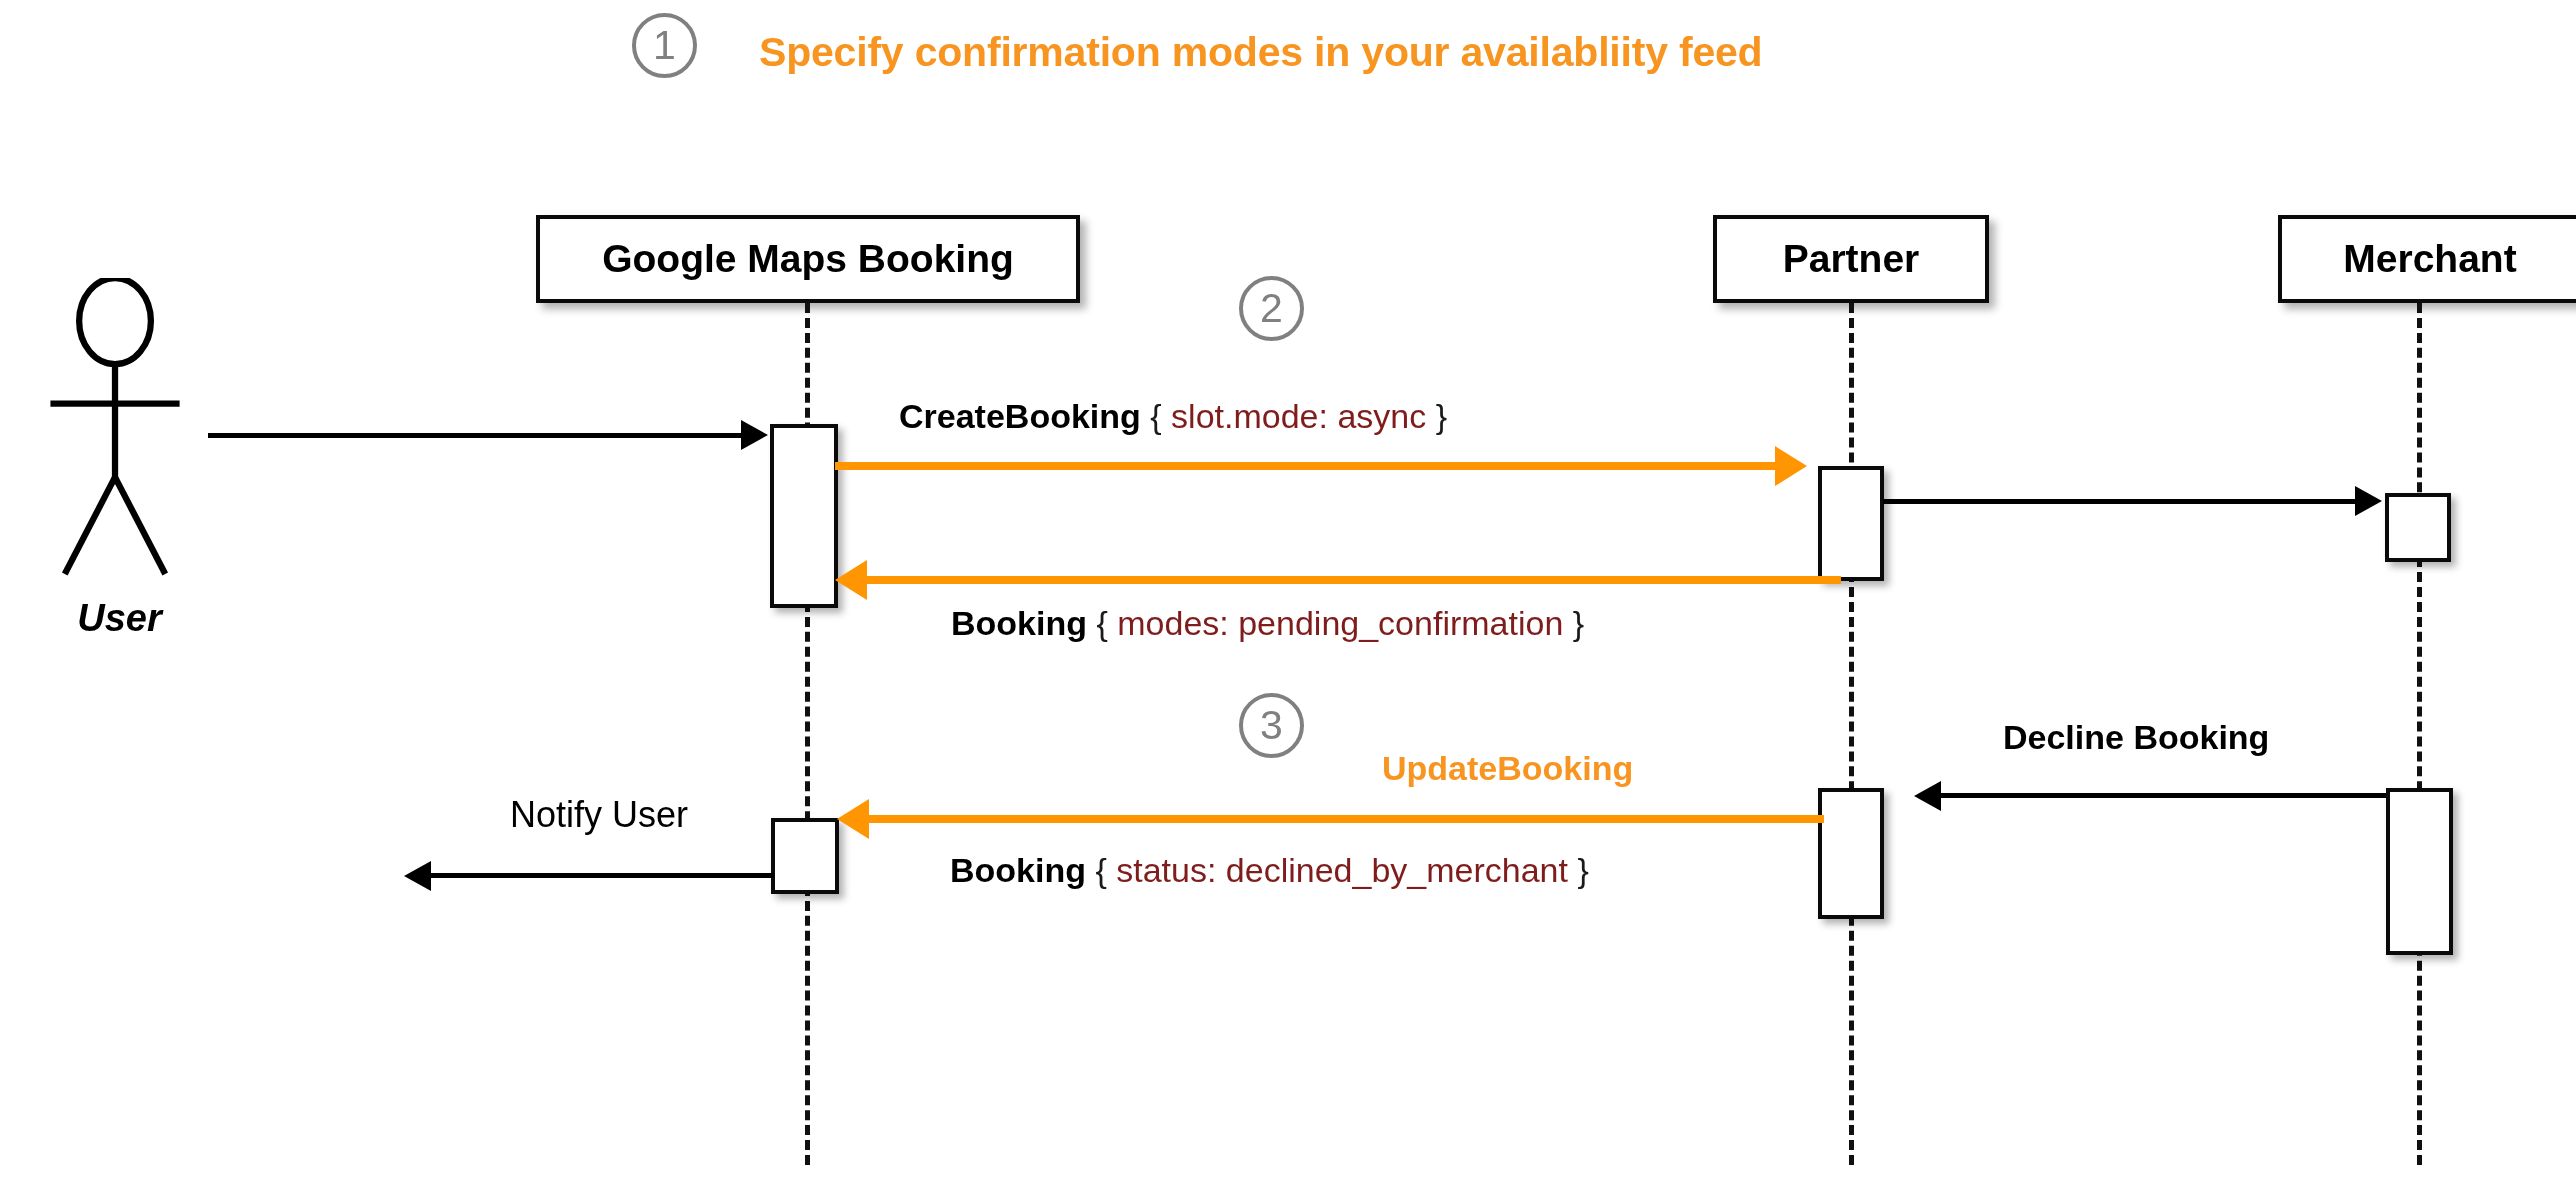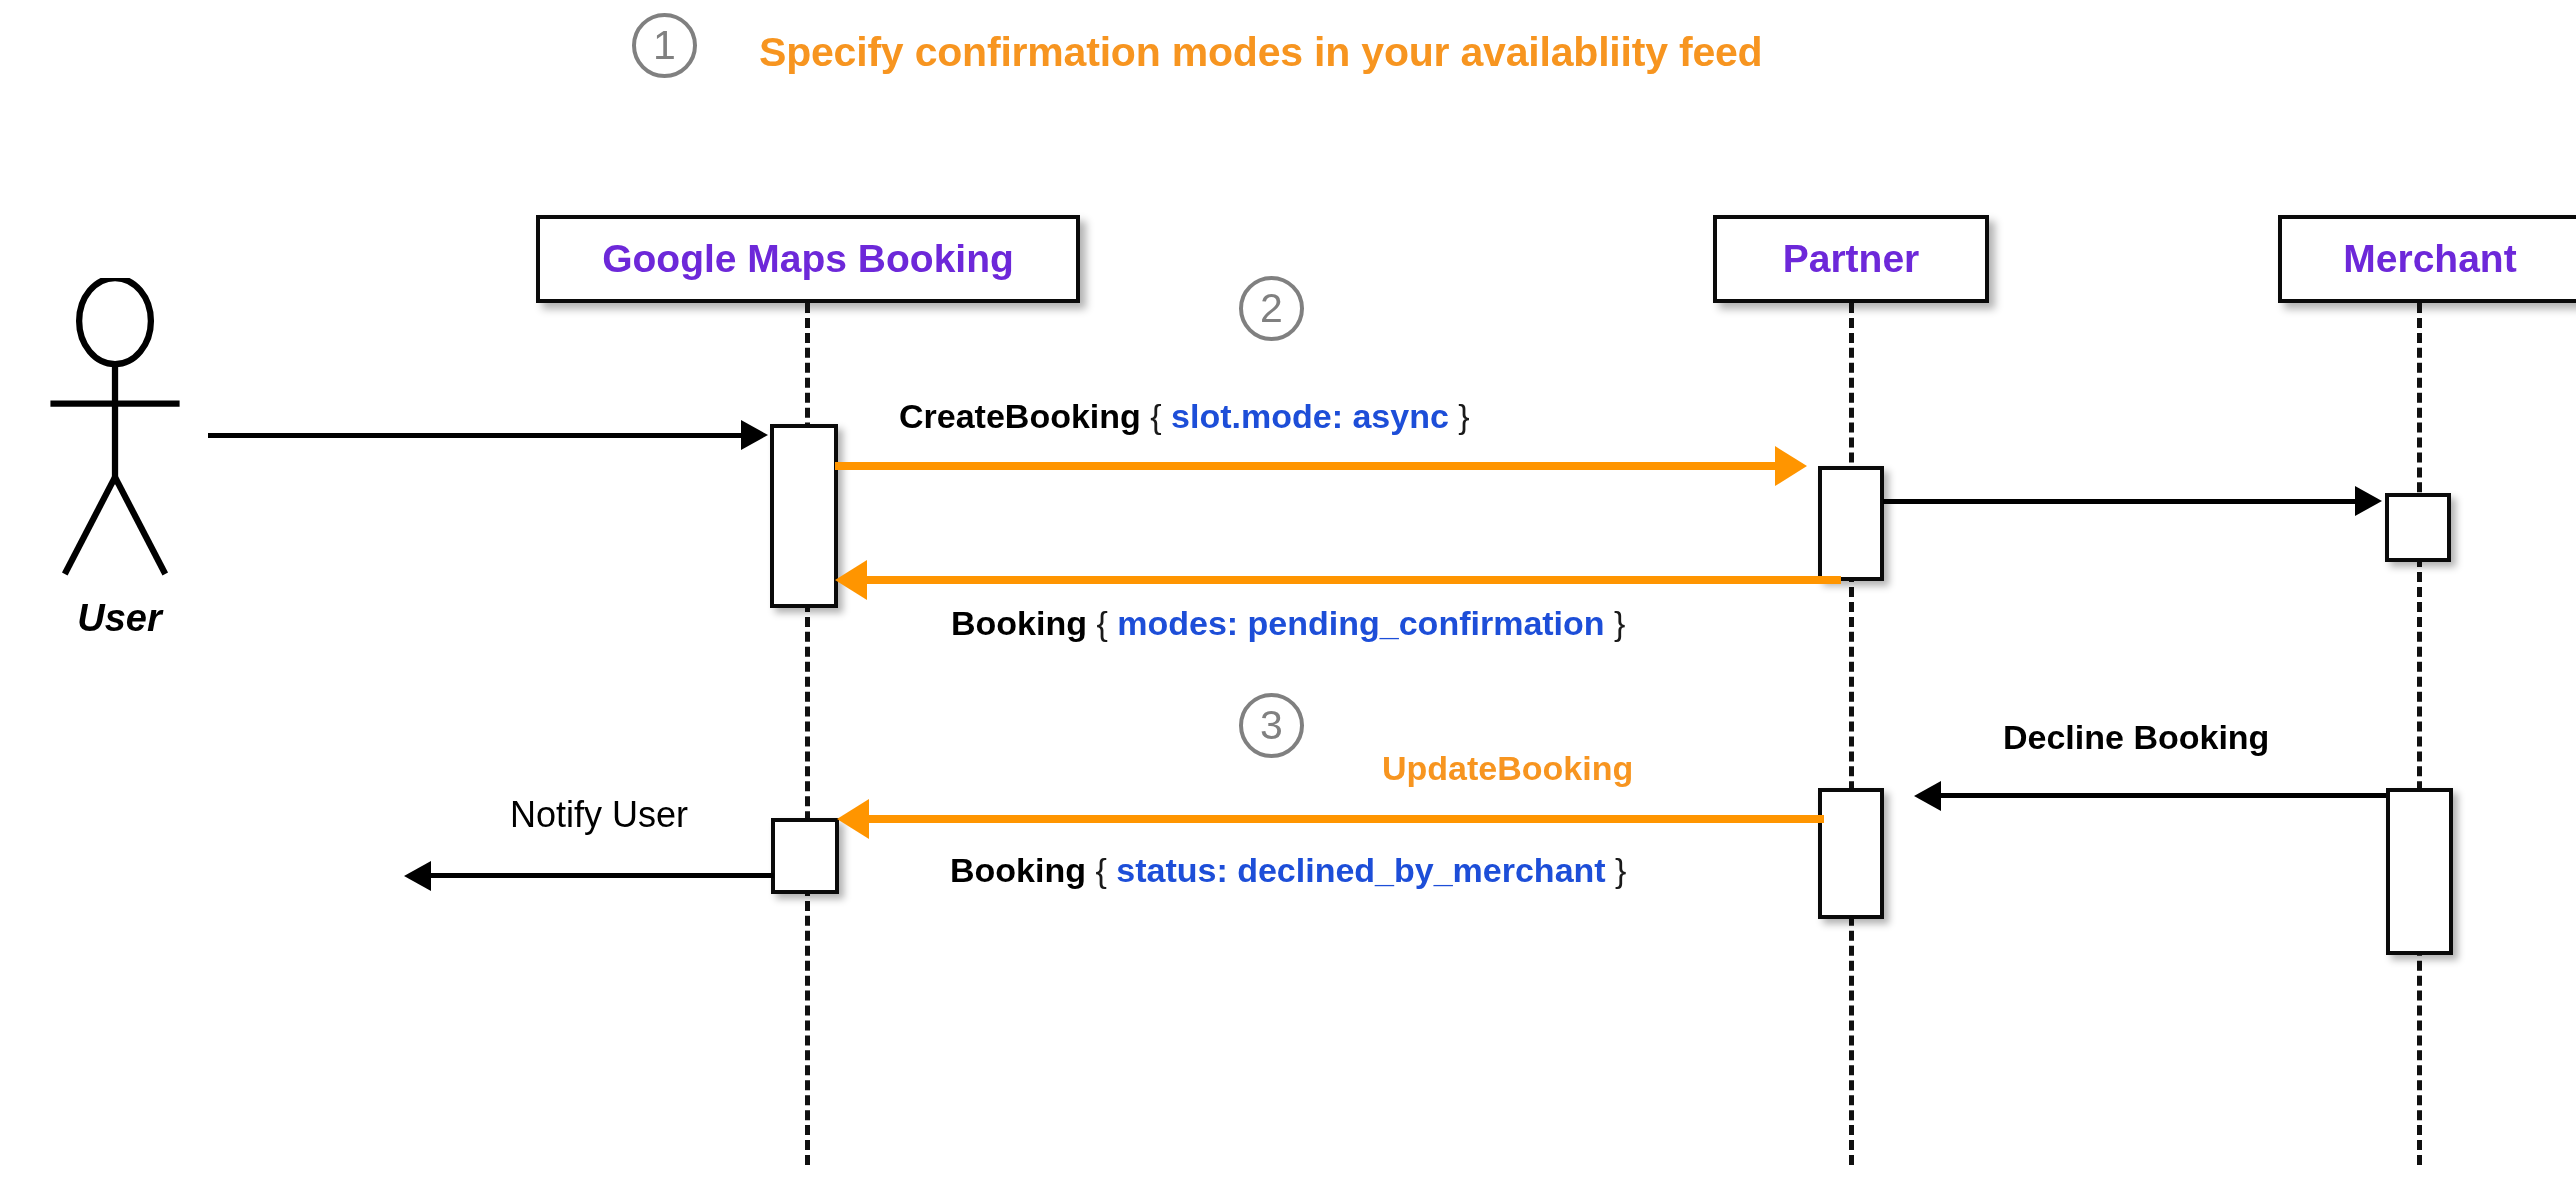--- a/index.html
+++ b/index.html
@@ -45,21 +45,21 @@
     background: #ffffff;
     box-sizing: border-box;
     display: flex;
     align-items: center;
     justify-content: center;
     box-shadow: 6.3px 6.3px 8px rgba(0,0,0,0.30);
   }
   .participant-box span {
     font-weight: bold;
     font-size: 39px;
-    color: #6d28d9;
+    color: #000000;
     white-space: nowrap;
   }
 
   
   .lifeline {
     width: 0;
     border-left: 5.4px dashed #101010;
   }
 
   
@@ -93,21 +93,21 @@
 
   
   .msg-label {
     white-space: nowrap;
     font-size: 34px;
     color: #000000;
   }
   .msg-label.bold { font-weight: bold; }
   .msg-label.plain { font-weight: normal; font-size: 36px; }
   .msg-label .brace { color: #1a1a1a; font-weight: normal; }
-  .msg-label .val { color: #1d4ed8; font-weight: bold; text-align: right; }
+  .msg-label .val { color: #7f1d1d; font-weight: normal; text-align: right; }
   .msg-label.all-orange { color: #F79520; font-weight: bold; }
 
   
   .actor-svg { display: block; }
   .actor-label {
     font-weight: bold;
     font-size: 38px;
     color: #000000;
     white-space: nowrap;
     text-align: center;

